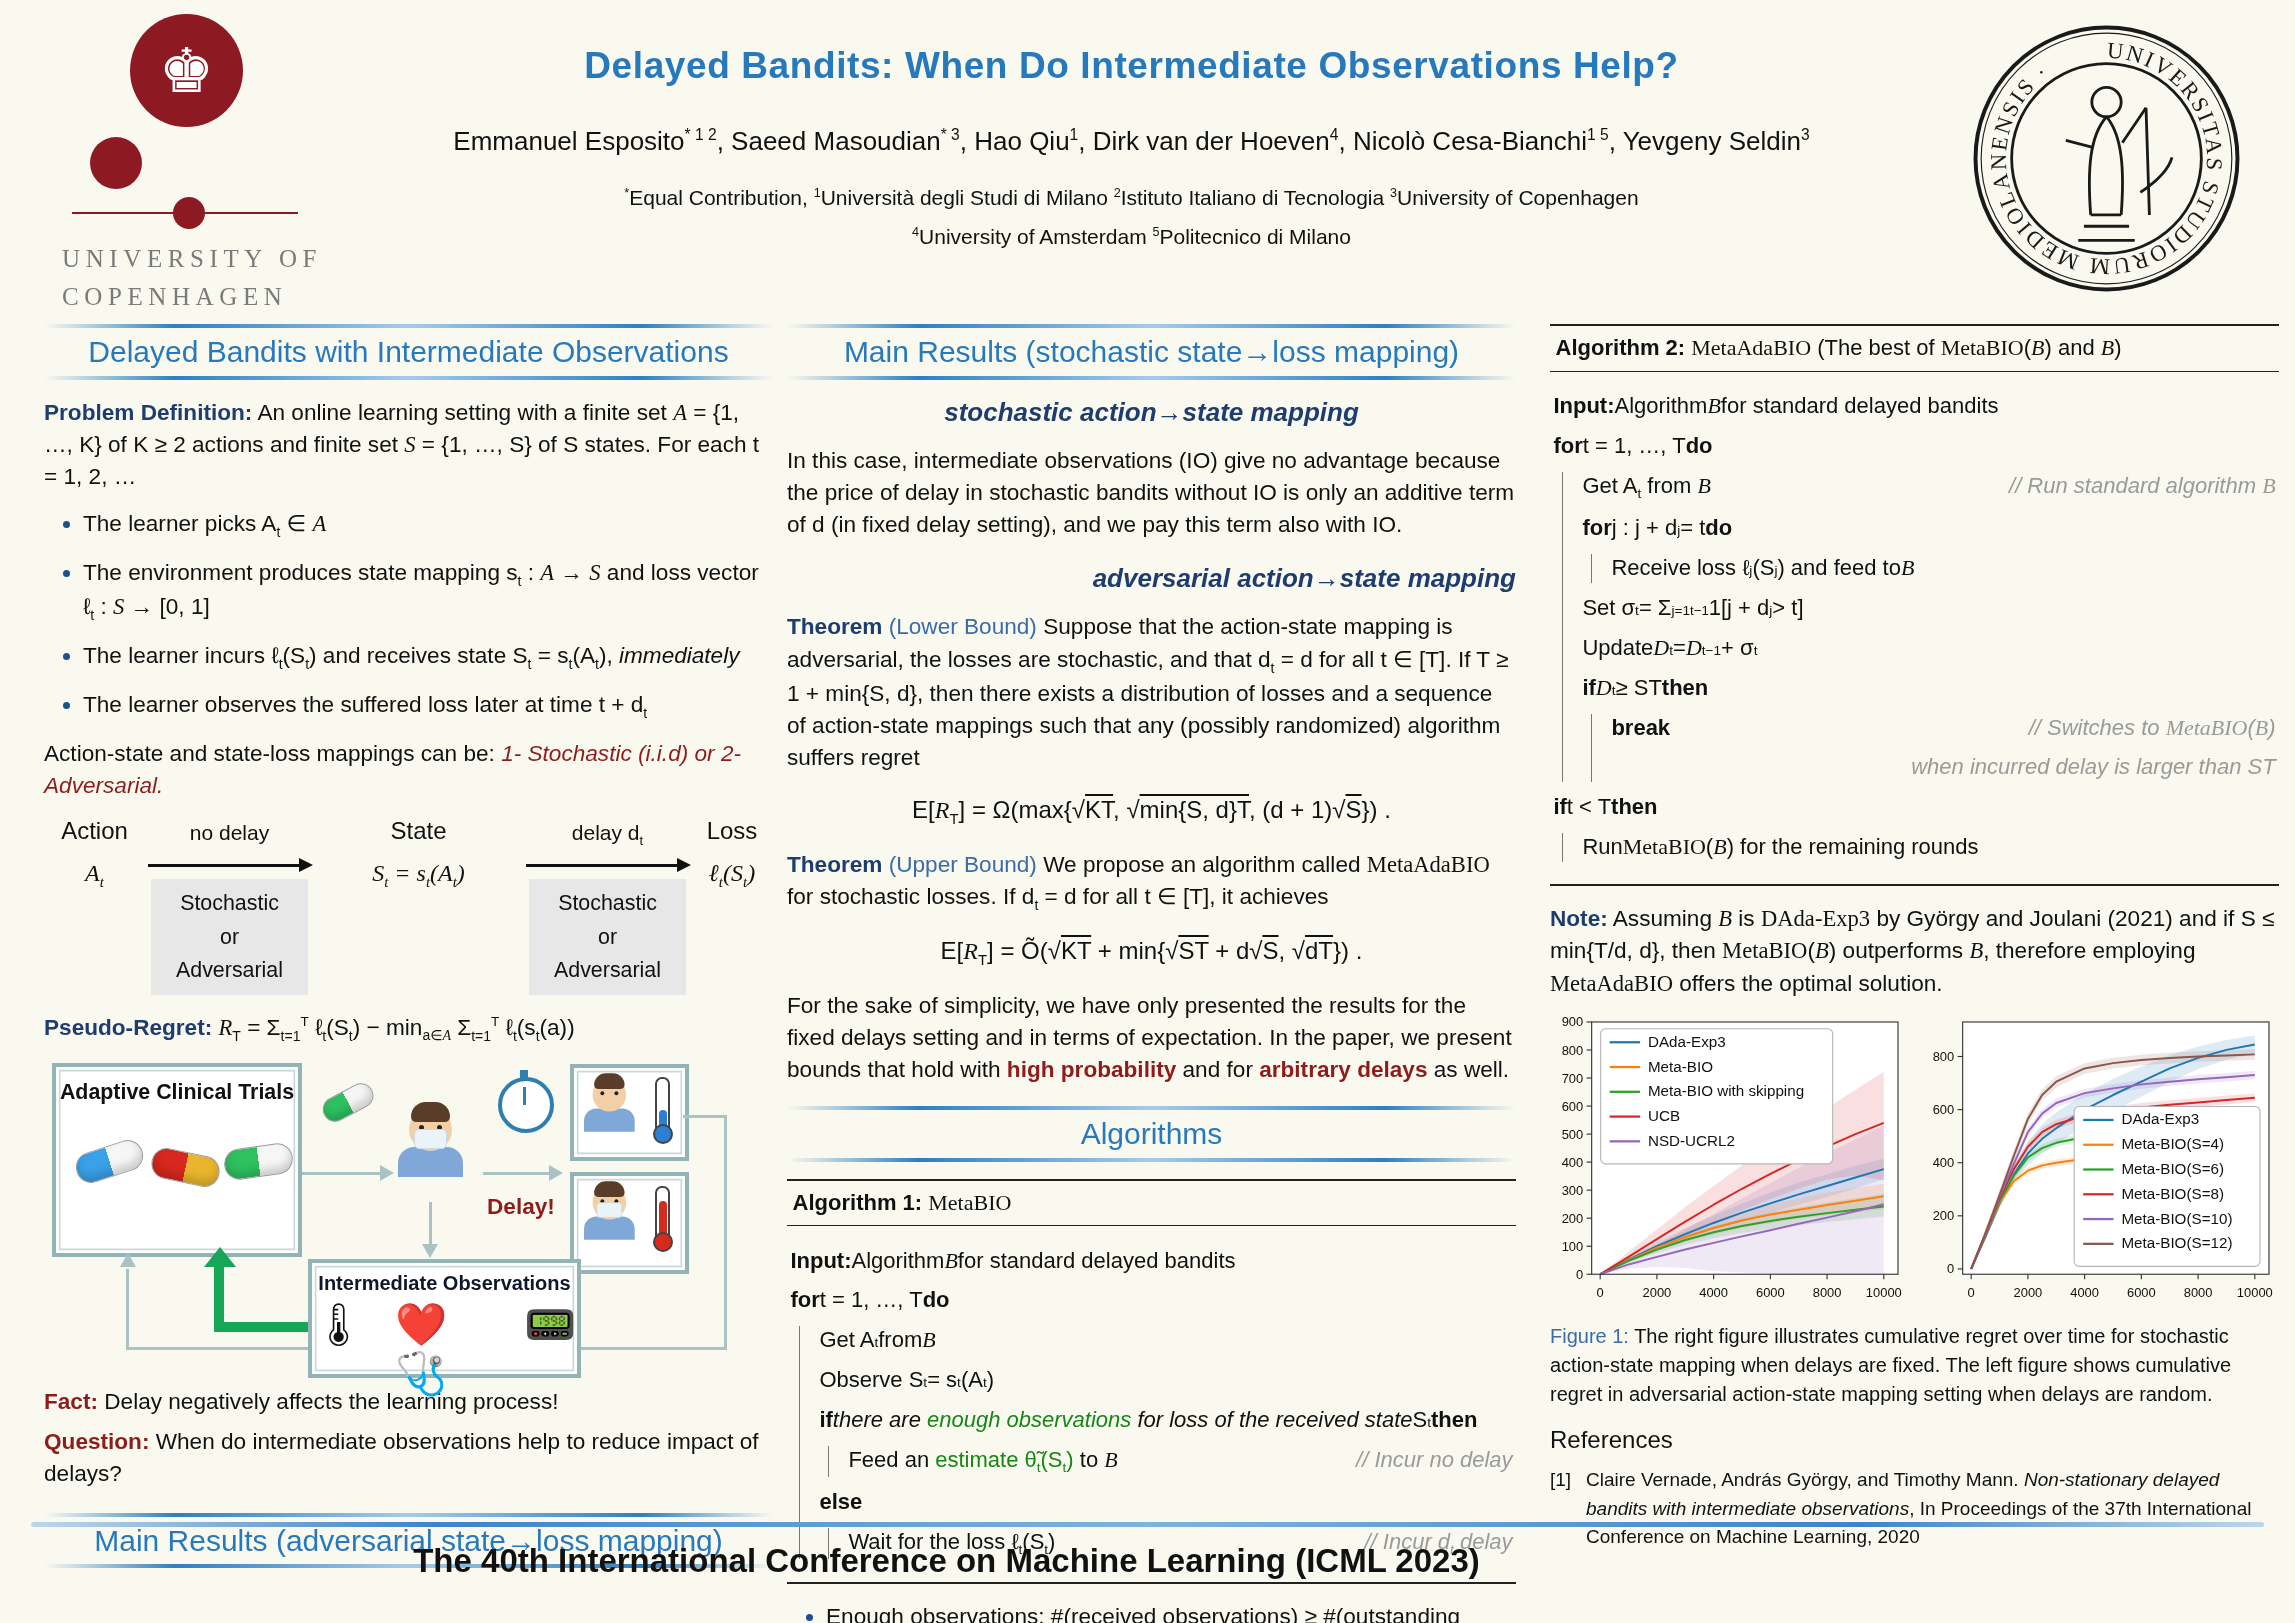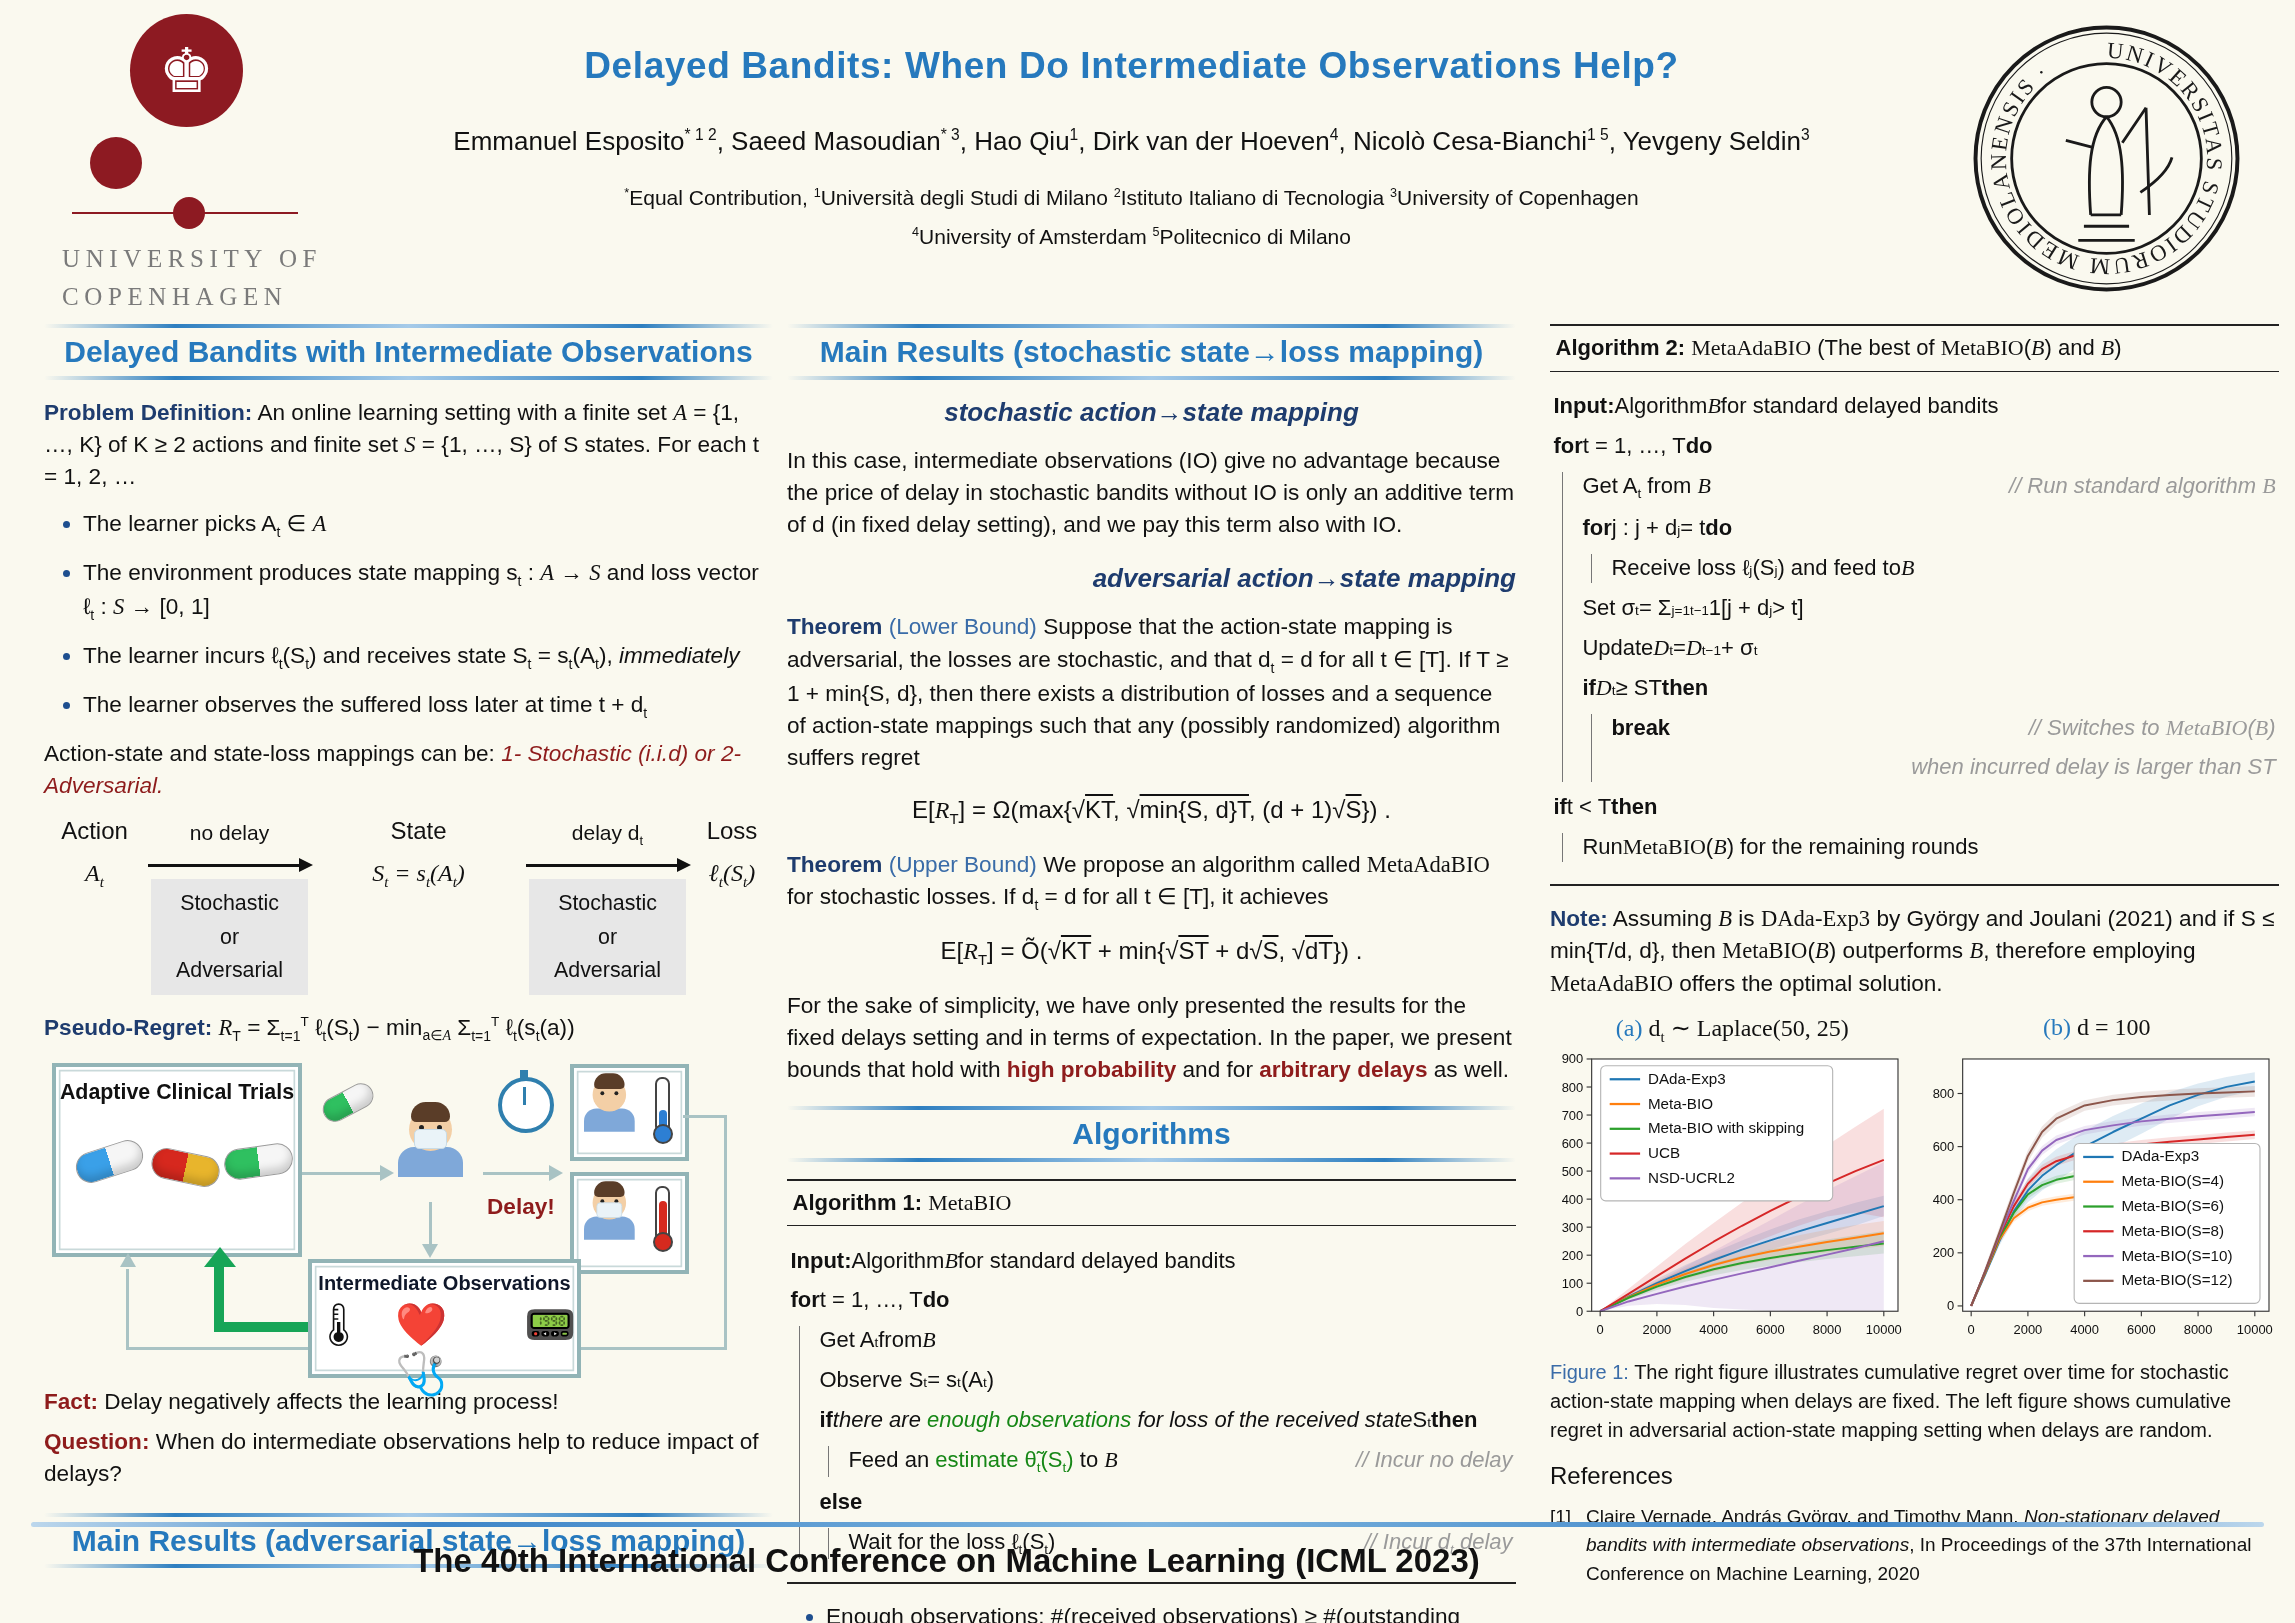--- a/index.html
+++ b/index.html
@@ -36,21 +36,21 @@
   .milan{position:absolute;left:1971px;top:22.6px;width:271px;height:271px}
 
   
   .col{position:absolute;top:324px;width:729px}
   #col-left{left:44px}
   #col-mid{left:787px}
   #col-right{left:1550px}
 
   .sec-rule{height:4px;border-radius:2.3px;
      background:linear-gradient(90deg,rgba(46,127,192,0) 0%,#2e7fc0 18%,#a6cbe9 50%,#2e7fc0 82%,rgba(46,127,192,0) 100%);}
-  .sec-title{color:#2679bd;font-weight:bold;font-size:30px;text-align:center;margin:6.8px 0}
+  .sec-title{color:#2679bd;font-weight:normal;font-size:30px;text-align:center;margin:6.8px 0}
   .sec-head{margin-bottom:17px}
 
   .body-t{font-size:22.6px;line-height:1.42;margin:0 0 14.7px 0}
   ul.bullets{margin:3.4px 0 10px 0;padding-left:39px;font-size:22.6px;line-height:1.42}
   ul.bullets li{margin-bottom:14.7px}
   ul.bullets li::marker{color:#1e4f8f}
 
   .formula{text-align:center;font-size:24px;margin:19px 0;line-height:1.4}
 
   
@@ -384,24 +384,20 @@
         <div class="aline"><b>if</b> t &lt; T <b>then</b></div>
         <div class="blk">
           <div class="aline">Run <span class="rm">MetaBIO</span>(<i class="cal">B</i>) for the remaining rounds</div>
         </div>
       </div>
     </div>
 
     <p class="body-t"><span class="navy b">Note:</span> Assuming <i class="cal">B</i> is <span class="rm">DAda-Exp3</span> by György and Joulani (2021) and if S ≤ min{T/d, d}, then <span class="rm">MetaBIO</span>(<i class="cal">B</i>) outperforms <i class="cal">B</i>, therefore employing <span class="rm">MetaAdaBIO</span> offers the optimal solution.</p>
 
 
-    <div class="sub-titles">
-      <div><span class="blue">(a)</span> d<sub>t</sub> ∼ Laplace(50, 25)</div>
-      <div><span class="blue">(b)</span> d = 100</div>
-    </div>
 
     <div class="charts">
       <svg width="357" height="293" viewBox="0 0 634 520">
           <rect x="74" y="14" width="544" height="448" fill="#ffffff"></rect>
           <path d="M89.11111111111111,462 L139.48148148148147,432.1333333333333 L189.85185185185185,404.7555555555556 L240.22222222222223,379.8666666666667 L290.5925925925926,357.4666666666667 L340.962962962963,336.56 L391.33333333333337,316.6488888888889 L441.7037037037037,299.2266666666667 L492.0740740740741,284.2933333333333 L542.4444444444445,269.36 L592.8148148148148,256.91555555555556 L592.8148148148148,292.7555555555556 L542.4444444444445,309.67999999999995 L492.0740740740741,324.61333333333334 L441.7037037037037,338.55111111111114 L391.33333333333337,352.4888888888889 L340.962962962963,366.4266666666667 L290.5925925925926,382.35555555555555 L240.22222222222223,399.77777777777777 L189.85185185185185,418.19555555555553 L139.48148148148147,439.6 L89.11111111111111,462 Z" fill="#1f77b4" fill-opacity="0.15" stroke="none"></path>
           <path d="M89.11111111111111,462 L139.48148148148147,433.12888888888887 L189.85185185185185,408.24 L240.22222222222223,386.3377777777778 L290.5925925925926,367.4222222222222 L340.962962962963,351.49333333333334 L391.33333333333337,338.55111111111114 L441.7037037037037,327.1022222222222 L492.0740740740741,317.14666666666665 L542.4444444444445,308.68444444444447 L592.8148148148148,301.71555555555557 L592.8148148148148,346.0177777777778 L542.4444444444445,351.9911111111111 L492.0740740740741,357.4666666666667 L441.7037037037037,363.44 L391.33333333333337,370.90666666666664 L340.962962962963,379.8666666666667 L290.5925925925926,391.31555555555553 L240.22222222222223,404.7555555555556 L189.85185185185185,421.1822222222222 L139.48148148148147,440.59555555555556 L89.11111111111111,462 Z" fill="#ff7f0e" fill-opacity="0.15" stroke="none"></path>
           <path d="M89.11111111111111,462 L139.48148148148147,434.6222222222222 L189.85185185185185,412.22222222222223 L240.22222222222223,392.31111111111113 L290.5925925925926,376.38222222222225 L340.962962962963,363.44 L391.33333333333337,351.9911111111111 L441.7037037037037,343.0311111111111 L492.0740740740741,334.56888888888886 L542.4444444444445,327.1022222222222 L592.8148148148148,319.6355555555556 L592.8148148148148,359.4577777777778 L542.4444444444445,364.43555555555554 L492.0740740740741,369.4133333333333 L441.7037037037037,374.8888888888889 L391.33333333333337,381.36 L340.962962962963,388.82666666666665 L290.5925925925926,398.28444444444443 L240.22222222222223,409.73333333333335 L189.85185185185185,424.1688888888889 L139.48148148148147,441.5911111111111 L89.11111111111111,462 Z" fill="#2ca02c" fill-opacity="0.15" stroke="none"></path>
           <path d="M89.11111111111111,462 L139.48148148148147,422.1777777777778 L189.85185185185185,382.35555555555555 L240.22222222222223,342.5333333333333 L290.5925925925926,305.20000000000005 L340.962962962963,268.8622222222222 L391.33333333333337,234.0177777777778 L441.7037037037037,200.66666666666663 L492.0740740740741,167.31555555555553 L542.4444444444445,134.46222222222218 L592.8148148148148,102.60444444444448 L592.8148148148148,295.2444444444444 L542.4444444444445,286.78222222222223 L492.0740740740741,293.75111111111113 L441.7037037037037,310.1777777777778 L391.33333333333337,328.59555555555556 L340.962962962963,348.50666666666666 L290.5925925925926,369.9111111111111 L240.22222222222223,392.31111111111113 L189.85185185185185,414.7111111111111 L139.48148148148147,438.1066666666667 L89.11111111111111,462 Z" fill="#d62728" fill-opacity="0.15" stroke="none"></path>
           <path d="M89.11111111111111,462 L139.48148148148147,434.6222222222222 L189.85185185185185,409.73333333333335 L240.22222222222223,382.35555555555555 L290.5925925925926,354.97777777777776 L340.962962962963,327.6 L391.33333333333337,300.22222222222223 L441.7037037037037,272.84444444444443 L492.0740740740741,246.96 L542.4444444444445,222.07111111111112 L592.8148148148148,197.1822222222222 L592.8148148148148,462 L542.4444444444445,462 L492.0740740740741,462 L441.7037037037037,462 L391.33333333333337,461.00444444444446 L340.962962962963,459.0133333333333 L290.5925925925926,456.02666666666664 L240.22222222222223,451.0488888888889 L189.85185185185185,449.0577777777778 L139.48148148148147,452.0444444444444 L89.11111111111111,462 Z" fill="#9467bd" fill-opacity="0.15" stroke="none"></path>
           <path d="M89.11111111111111,462 L139.48148148148147,436.11555555555555 L189.85185185185185,412.22222222222223 L240.22222222222223,390.8177777777778 L290.5925925925926,370.90666666666664 L340.962962962963,352.4888888888889 L391.33333333333337,336.0622222222222 L441.7037037037037,320.1333333333333 L492.0740740740741,305.20000000000005 L542.4444444444445,290.26666666666665 L592.8148148148148,275.3333333333333" fill="none" stroke="#1f77b4" stroke-width="3.5" stroke-linejoin="round"></path>

